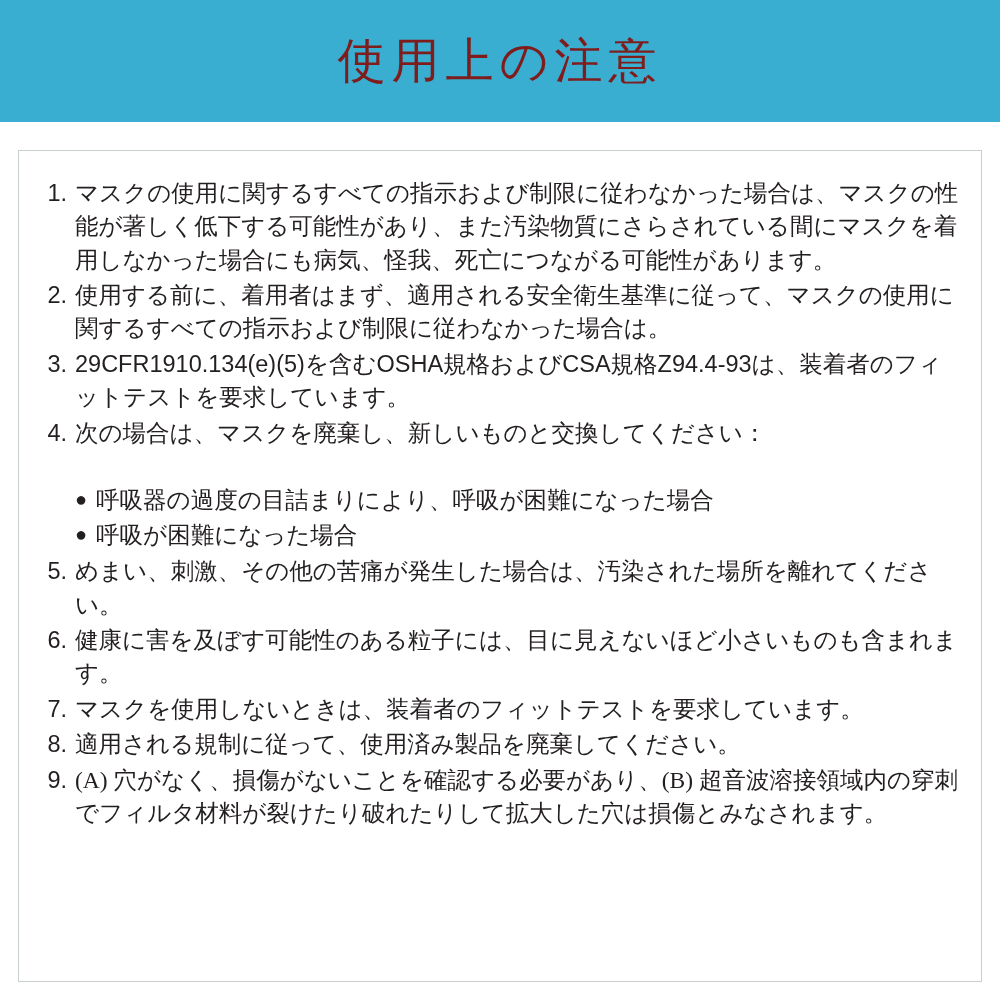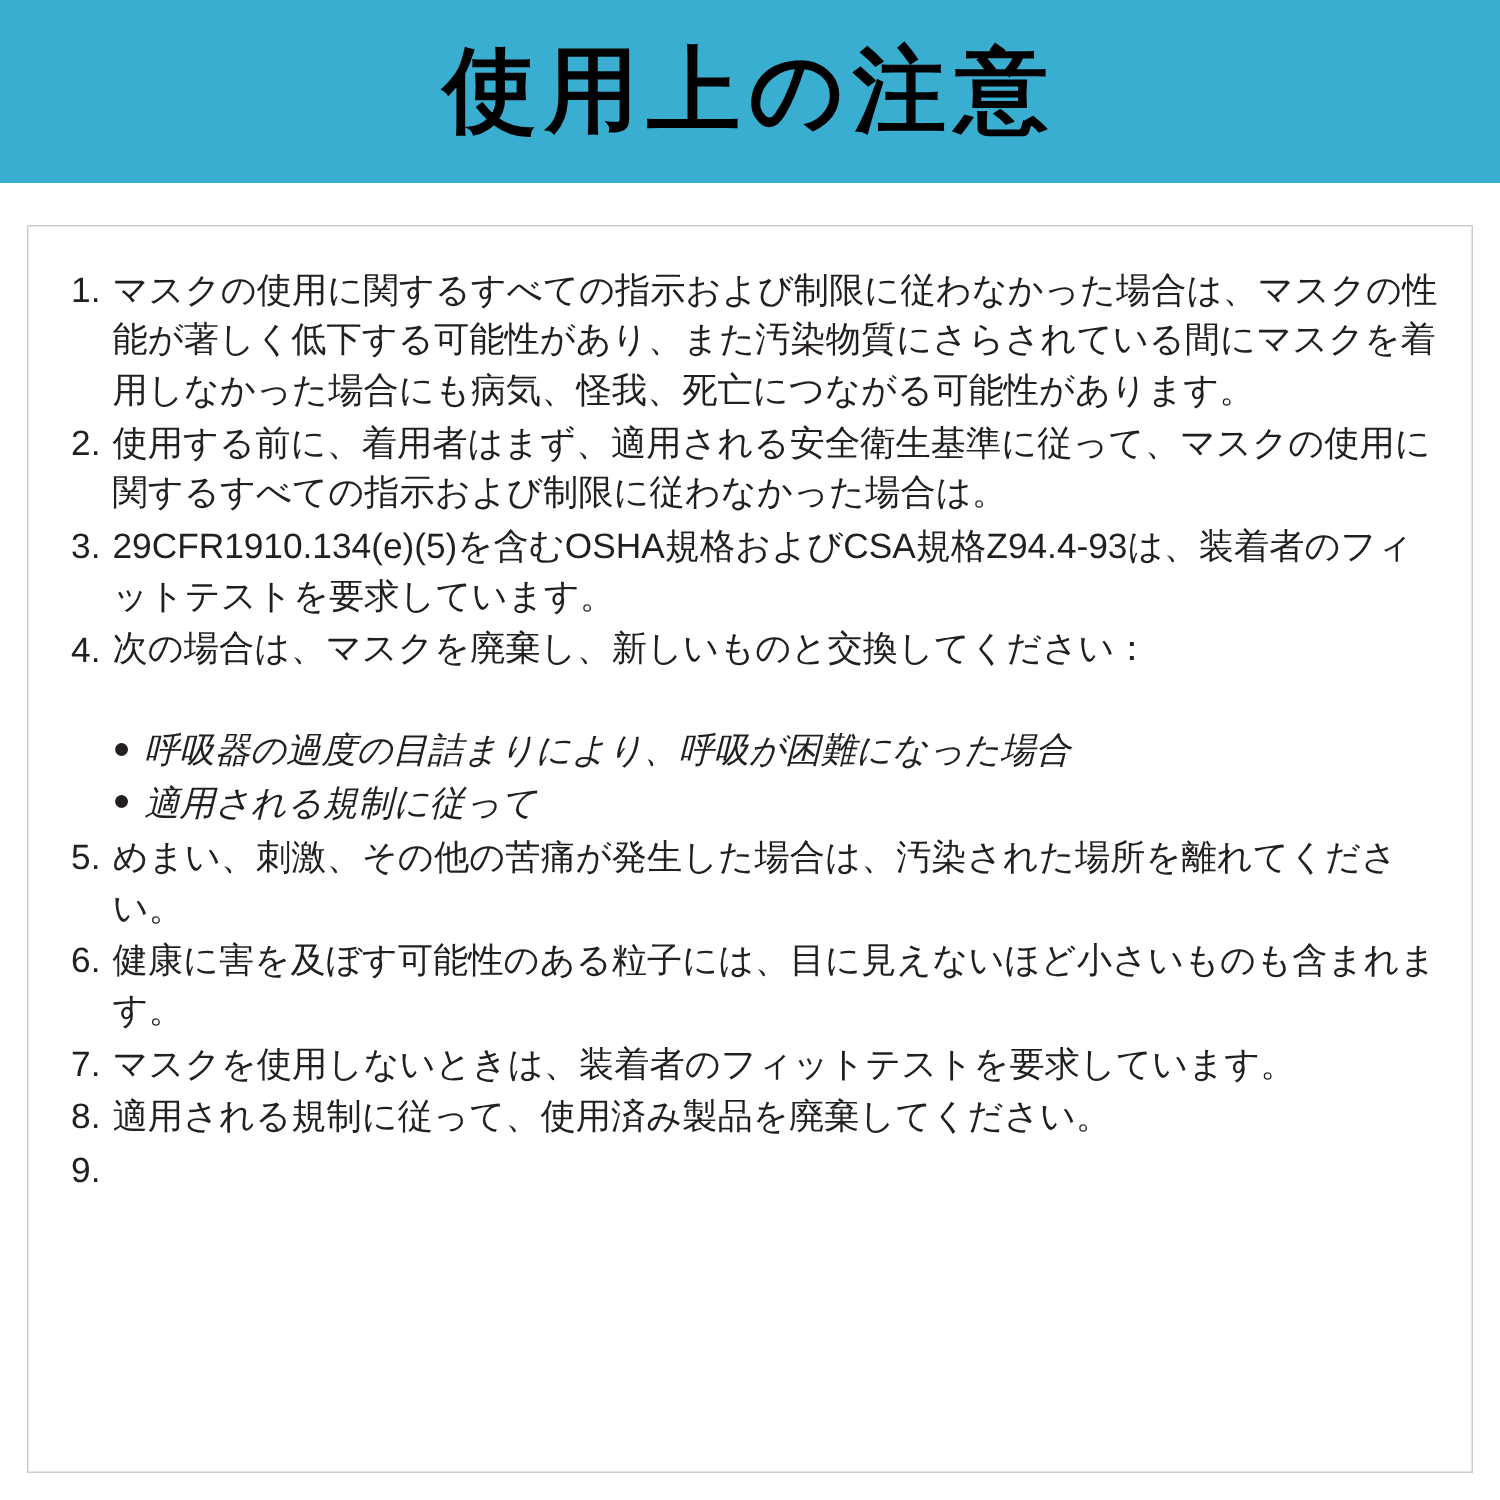--- a/index.html
+++ b/index.html
@@ -26,23 +26,23 @@
     left: 0;
     top: 0;
     width: 1000px;
     height: 122px;
     background: #3aaed0;
     display: flex;
     align-items: center;
     justify-content: center;
   }
   .header-title {
-    color: #000000;
-    font-size: 62px;
-    font-weight: bold;
+    color: #7f1d1d;
+    font-size: 48px;
+    font-weight: normal;
     letter-spacing: 6px;
     line-height: 1;
     white-space: nowrap;
   }
   .body-frame {
     position: absolute;
     left: 18px;
     top: 150px;
     width: 964px;
     height: 832px;
@@ -89,21 +89,20 @@
     margin-bottom: 1px;
   }
   .bullet {
     flex: 0 0 auto;
     margin-right: 9px;
     font-size: 20px;
     line-height: 1.62;
   }
   .subtext {
     flex: 1 1 auto;
-    font-style: italic;
   }
   .block-line {
     display: block;
     font-family: Liberation Serif, serif;
   }
 </style>
 </head>
 <body>
 
 <div class="page">
@@ -134,21 +133,21 @@
         <span class="num">4.</span>
         <span class="text">
           <span class="block-line">次の場合は、マスクを廃棄し、新しいものと交換してください：</span>
           <span class="sublist">
             <span class="subitem">
               <span class="bullet">●</span>
               <span class="subtext">呼吸器の過度の目詰まりにより、呼吸が困難になった場合</span>
             </span>
             <span class="subitem">
               <span class="bullet">●</span>
-              <span class="subtext">適用される規制に従って</span>
+              <span class="subtext">呼吸が困難になった場合</span>
             </span>
           </span>
         </span>
       </li>
 
       <li class="item">
         <span class="num">5.</span>
         <span class="text">めまい、刺激、その他の苦痛が発生した場合は、汚染された場所を離れてください。</span>
       </li>
 
@@ -163,19 +162,20 @@
       </li>
 
       <li class="item">
         <span class="num">8.</span>
         <span class="text">適用される規制に従って、使用済み製品を廃棄してください。</span>
       </li>
 
       <li class="item">
         <span class="num">9.</span>
         <span class="text">
+          <span class="block-line">(A) 穴がなく、損傷がないことを確認する必要があり、(B) 超音波溶接領域内の穿刺でフィルタ材料が裂けたり破れたりして拡大した穴は損傷とみなされます。</span>
         </span>
       </li>
 
     </ol>
   </div>
 
 </div>
 
 </body></html>

